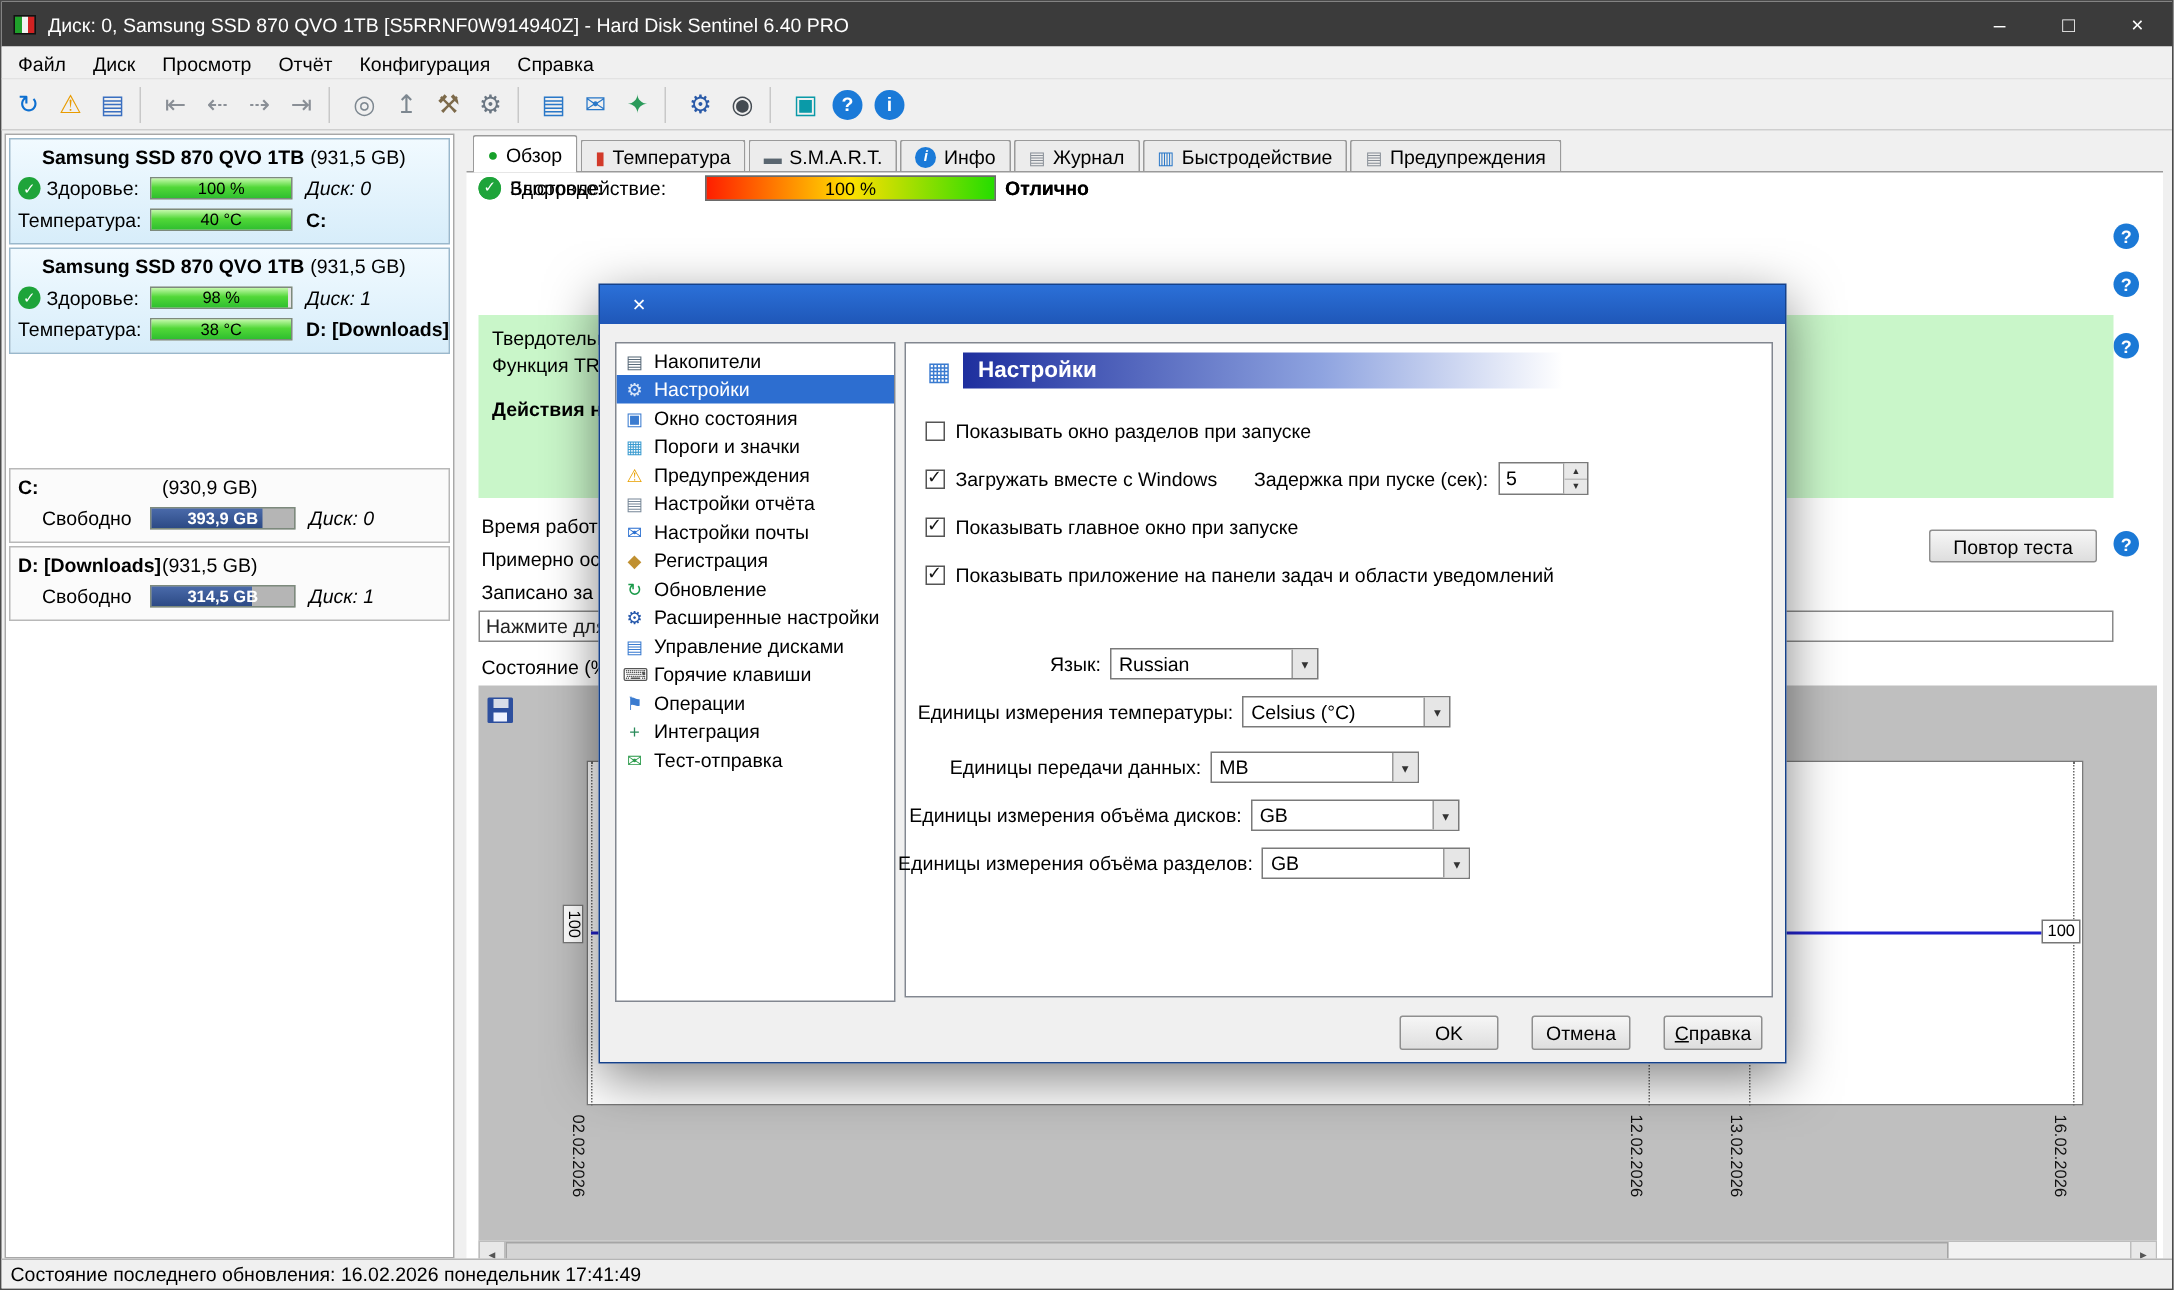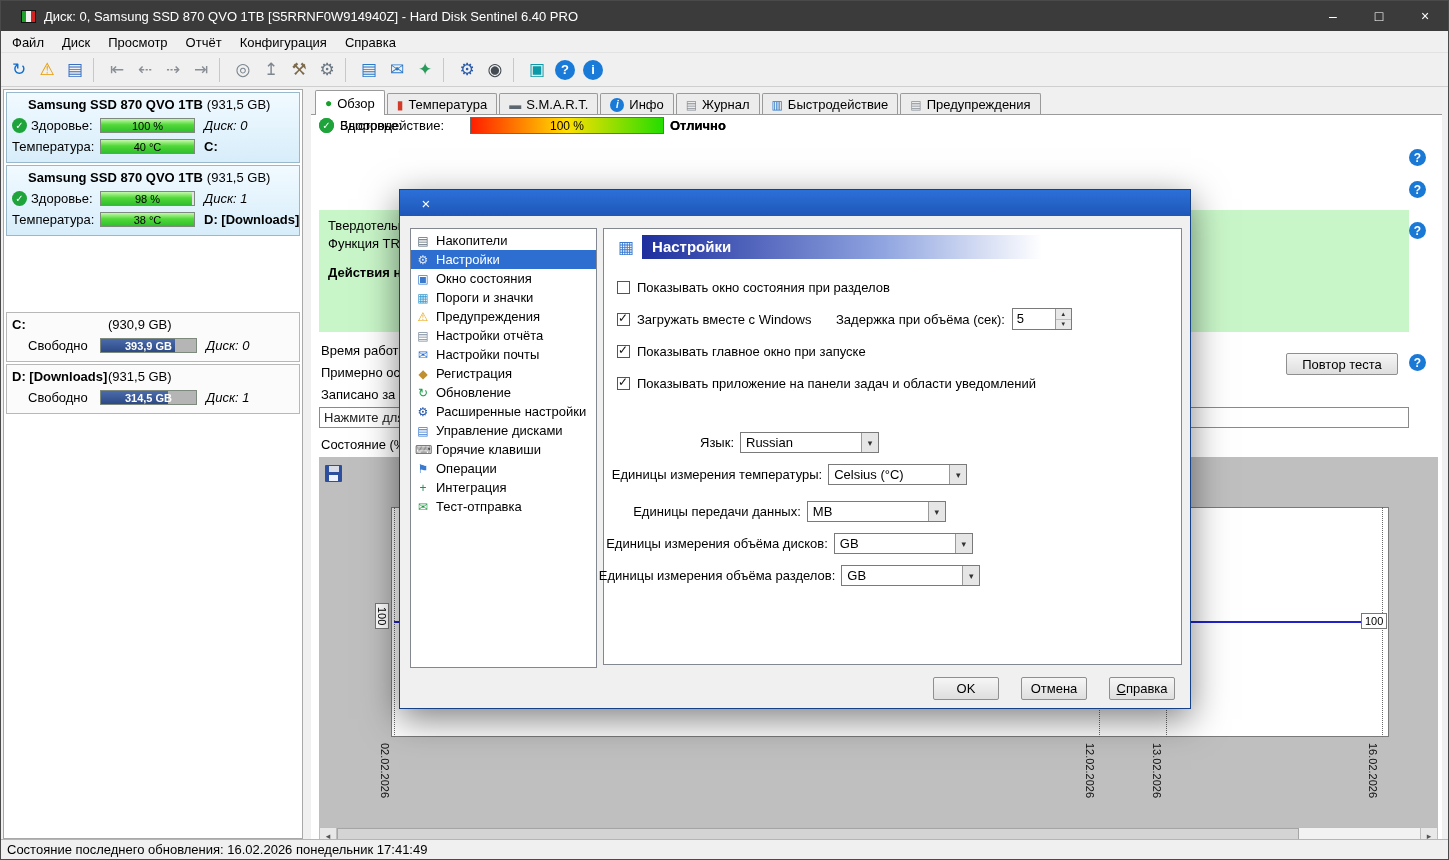--- a/index.html
+++ b/index.html
@@ -1,21 +1,21 @@
 <!DOCTYPE html>
 <html><head>
 <meta charset="utf-8">
 <style>
   html,body{margin:0;padding:0;}
   body{font-family:"Liberation Sans",sans-serif;font-size:13px;color:#000;background:#666;}
   *{box-sizing:border-box;}
   #app{position:relative;width:1449px;height:860px;background:#f0f0f0;border:1px solid #4a4a4a;overflow:hidden;}
 
   
-  #titlebar{height:30px;background:#3b3b3b;color:#fff;display:flex;align-items:center;padding-left:20px;}
+  #titlebar{height:30px;background:#3b3b3b;color:#fff;display:flex;align-items:center;padding-left:8px;}
   .appico{width:15px;height:13px;background:linear-gradient(90deg,#1fa02a 34%,#f2f2f2 34% 66%,#d22222 66%);border:1px solid #111;margin-right:8px;flex:none;}
   #title-text{flex:1;font-size:13px;white-space:nowrap;overflow:hidden;}
   .winbtn{width:46px;height:30px;display:flex;align-items:center;justify-content:center;font-size:14px;color:#fff;flex:none;}
 
   
   #menubar{height:22px;display:flex;align-items:flex-end;background:#f0f0f0;padding-left:2px;border-bottom:1px solid #e2e2e2;}
   .menuitem{padding:2px 9px;}
   #toolbar{height:34px;display:flex;align-items:center;background:#f0f0f0;padding:2px 4px;border-bottom:1px solid #cfcfcf;}
   .tbicon{width:26px;height:26px;display:flex;align-items:center;justify-content:center;font-size:17px;margin:0 1px;border-radius:3px;}
   .tbicon.sep{width:6px;height:24px;border-left:1px solid #c8c8c8;margin:0 4px;border-radius:0;font-size:0;}
@@ -514,21 +514,21 @@
     <div id="dlg-panel">
       <div id="panel-header">
         <span class="hdrico">▦</span>
         <div id="hdrband">Настройки</div>
       </div>
 
       <div id="cbgroup">
 
           <label class="cbrow">
             <span class="cb"></span>
-            <span>Показывать окно состояния при разделов</span>
+            <span>Показывать окно разделов при запуске</span>
           </label>
 
           <label class="cbrow">
             <span class="cb checked">
               <span class="mark">✓</span>
             </span>
             <span>Загружать вместе с Windows</span>
           </label>
 
           <label class="cbrow">
@@ -540,21 +540,21 @@
 
           <label class="cbrow">
             <span class="cb checked">
               <span class="mark">✓</span>
             </span>
             <span>Показывать приложение на панели задач и области уведомлений</span>
           </label>
         </div>
 
       <div id="delayrow">
-        <span>Задержка при объёма (сек):</span>
+        <span>Задержка при пуске (сек):</span>
         <div id="spinner">
           <span id="spinval">5</span>
           <span id="spinbtns">
             <span class="spinbtn">▴</span>
             <span class="spinbtn">▾</span>
           </span>
         </div>
       </div>
 
       <div id="selgroup">

